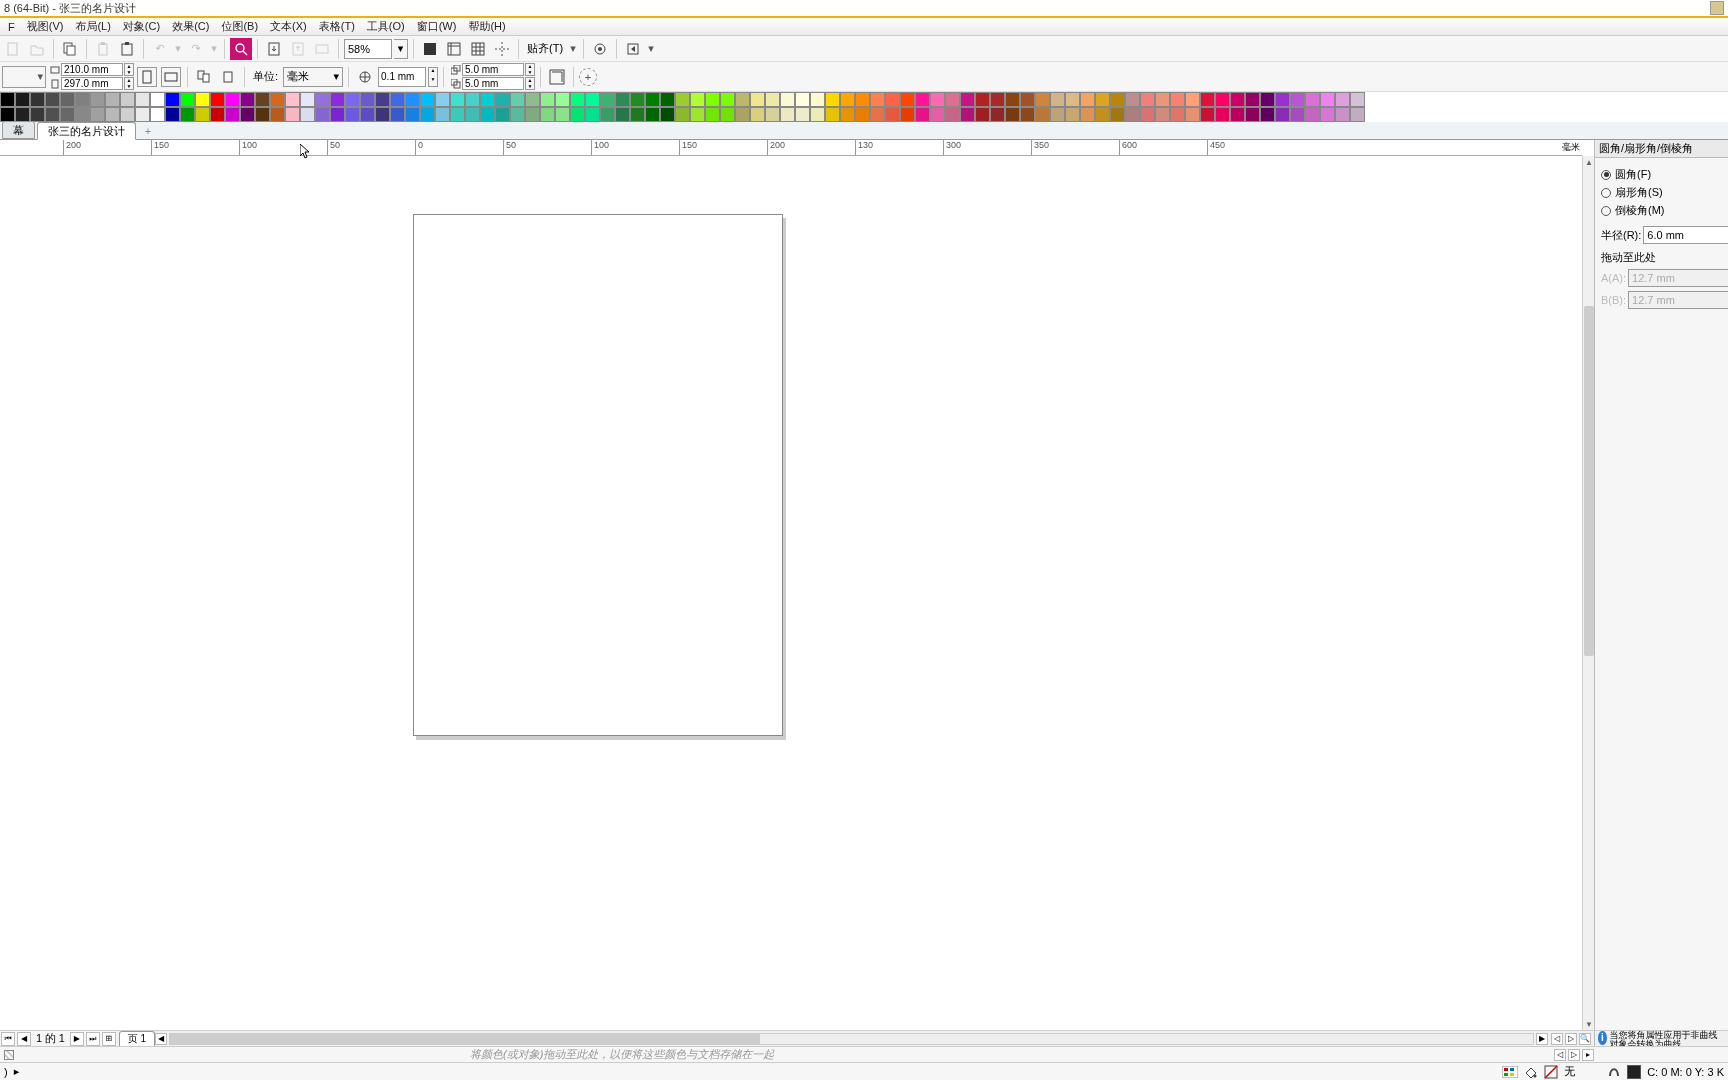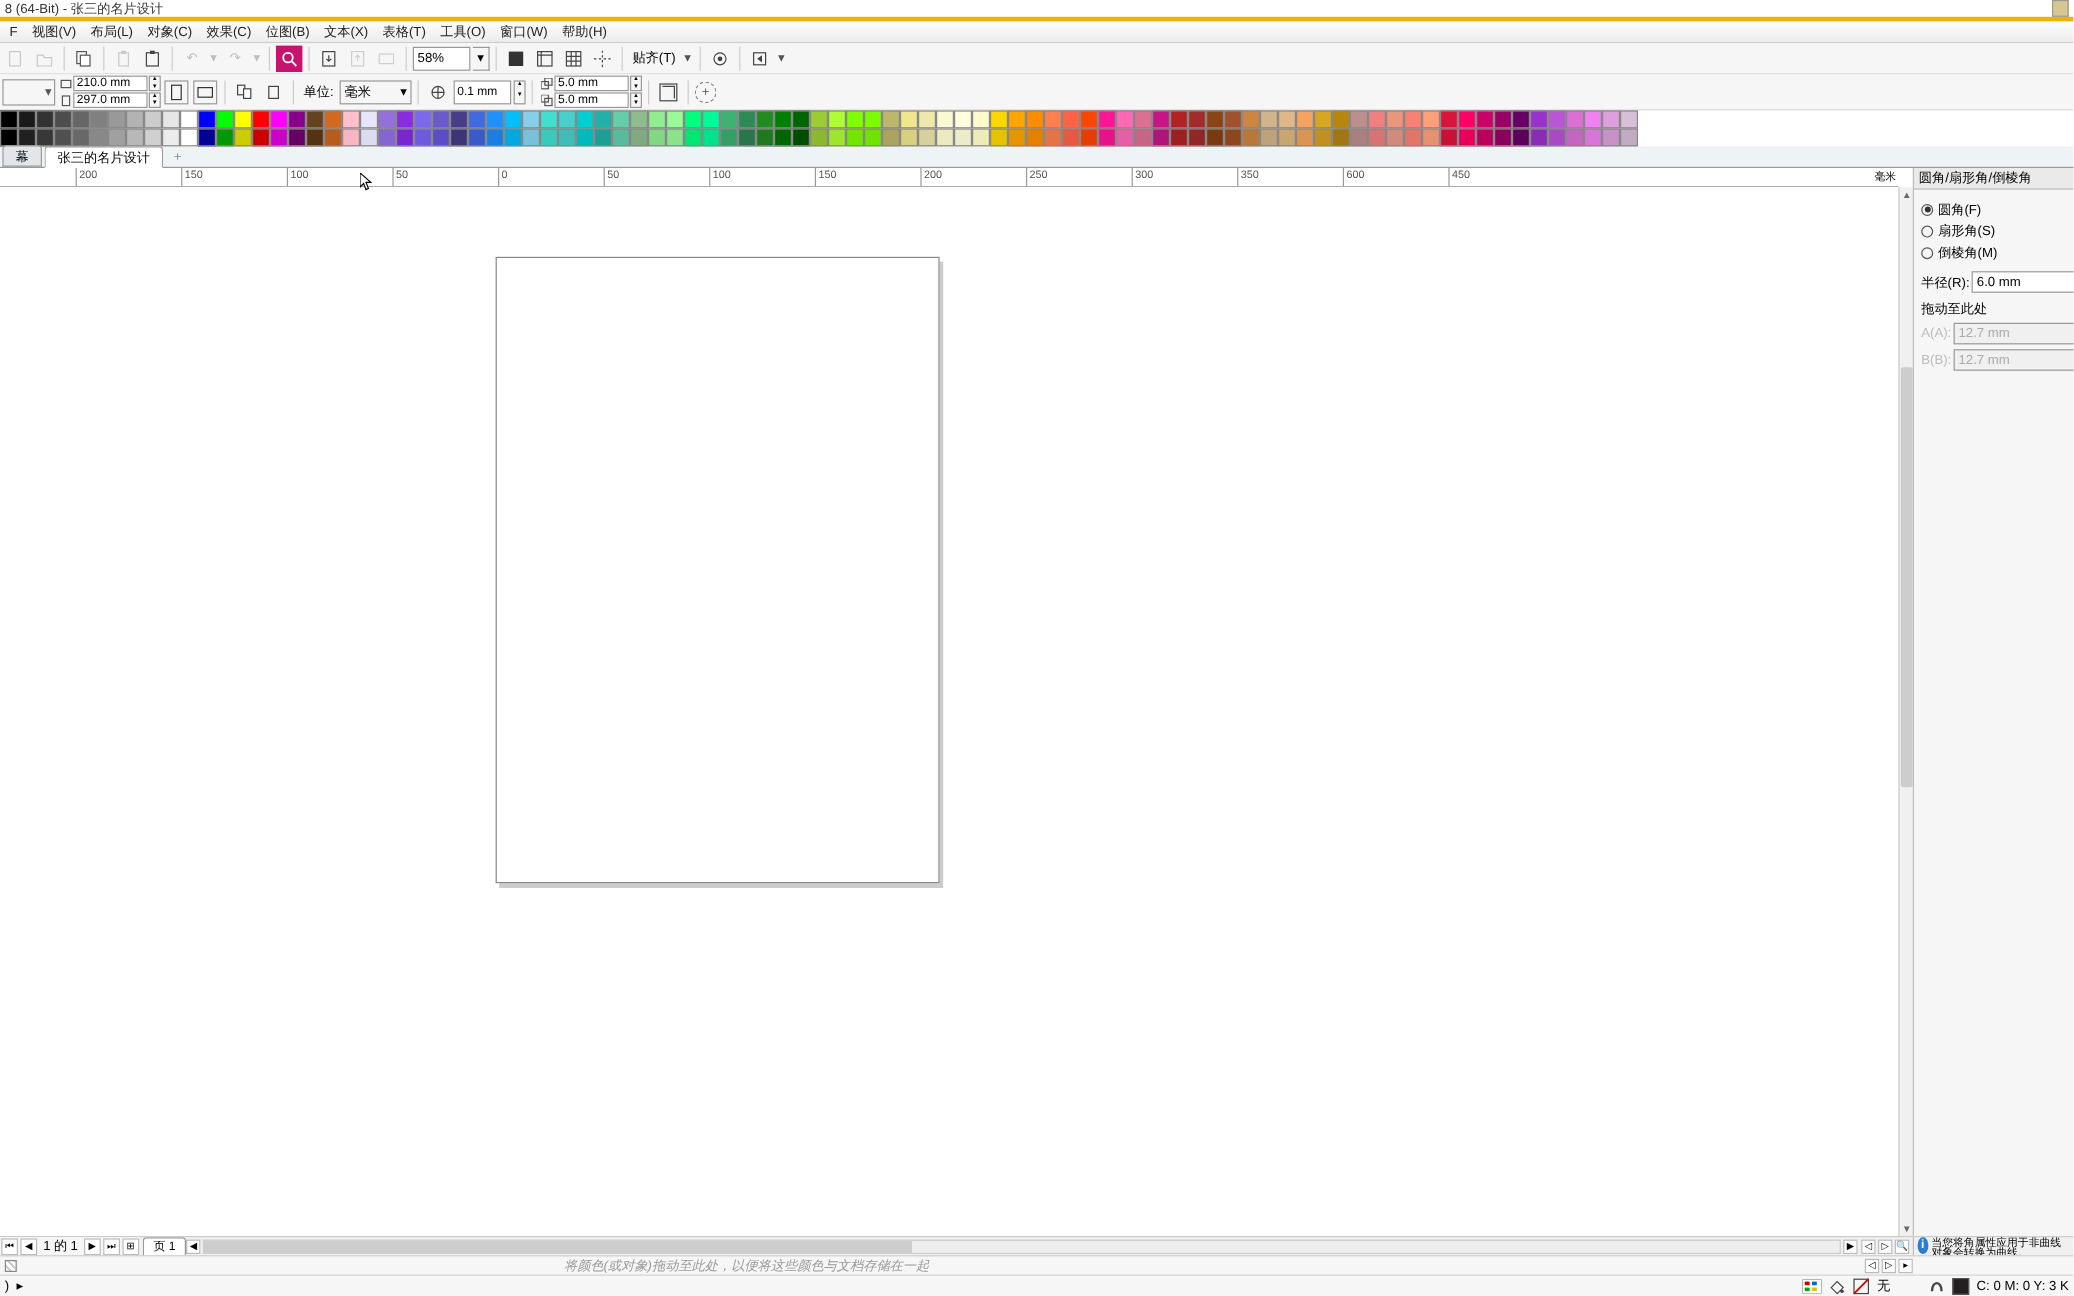--- a/index.html
+++ b/index.html
@@ -1,17 +1,17 @@
 <!DOCTYPE html>
 <html><head>
 <meta charset="utf-8">
 <style>
 * { margin: 0; padding: 0; box-sizing: border-box; font-family: "Microsoft YaHei", Arial, sans-serif; font-size: 11px; }
 body { background: #fff; width: 1728px; height: 1080px; overflow: hidden; position: relative; }
-.titlebar { height: 18px; background: #fff; display: flex; align-items: center; justify-content: space-between; padding: 0 4px; border-bottom: 4px solid #eab308; }
+.titlebar { height: 18px; background: #fff; display: flex; align-items: center; justify-content: space-between; padding: 0 4px; border-bottom: 2px solid #eab308; }
 .titlebar-text { color: #333; font-size: 11px; }
 .titlebar-icon { width: 14px; height: 14px; background:#d6c690; border:1px solid #999;}
 .menubar { height: 18px; background: linear-gradient(#fdfdfd,#ececec); display: flex; align-items: center; padding: 0 2px; border-bottom: 1px solid #ccc; }
 .menubar span { padding: 0 6px; cursor: default; color:#222;}
 .toolbar1 { height: 26px; background: #f6f6f6; display: flex; align-items: center; padding: 0 2px; border-bottom: 1px solid #ddd; gap:2px;}
 .tbtn { width: 22px; height: 22px; display:flex; align-items:center; justify-content:center; border:1px solid transparent; color:#555;}
 .tbtn.off{opacity:.35;}
 .sep { width:1px; height:20px; background:#ccc; margin:0 3px;}
 .zoom-input{ width:48px; height:20px; border:1px solid #999; text-align:left; padding:0 3px;}
 .zoom-dd{width:14px;height:20px;border:1px solid #999;border-left:none;display:flex;align-items:center;justify-content:center;}
@@ -523,21 +523,21 @@
     <span class="unit-txt">毫米</span>
   <div class="tick" style="left: 63px;">200</div>
       <div class="tick" style="left: 151px;">150</div>
       <div class="tick" style="left: 239px;">100</div>
       <div class="tick" style="left: 327px;">50</div>
       <div class="tick" style="left: 415px;">0</div>
       <div class="tick" style="left: 503px;">50</div>
       <div class="tick" style="left: 591px;">100</div>
       <div class="tick" style="left: 679px;">150</div>
       <div class="tick" style="left: 767px;">200</div>
-      <div class="tick" style="left: 855px;">250</div>
+      <div class="tick" style="left: 855px;">130</div>
       <div class="tick" style="left: 943px;">300</div>
       <div class="tick" style="left: 1031px;">350</div>
       <div class="tick" style="left: 1119px;">600</div>
       <div class="tick" style="left: 1207px;">450</div>
     </div>
   <div class="canvas-area">
     <div class="page-shadow"></div>
     <div class="page"></div>
   </div>
   <div class="vscroll">

